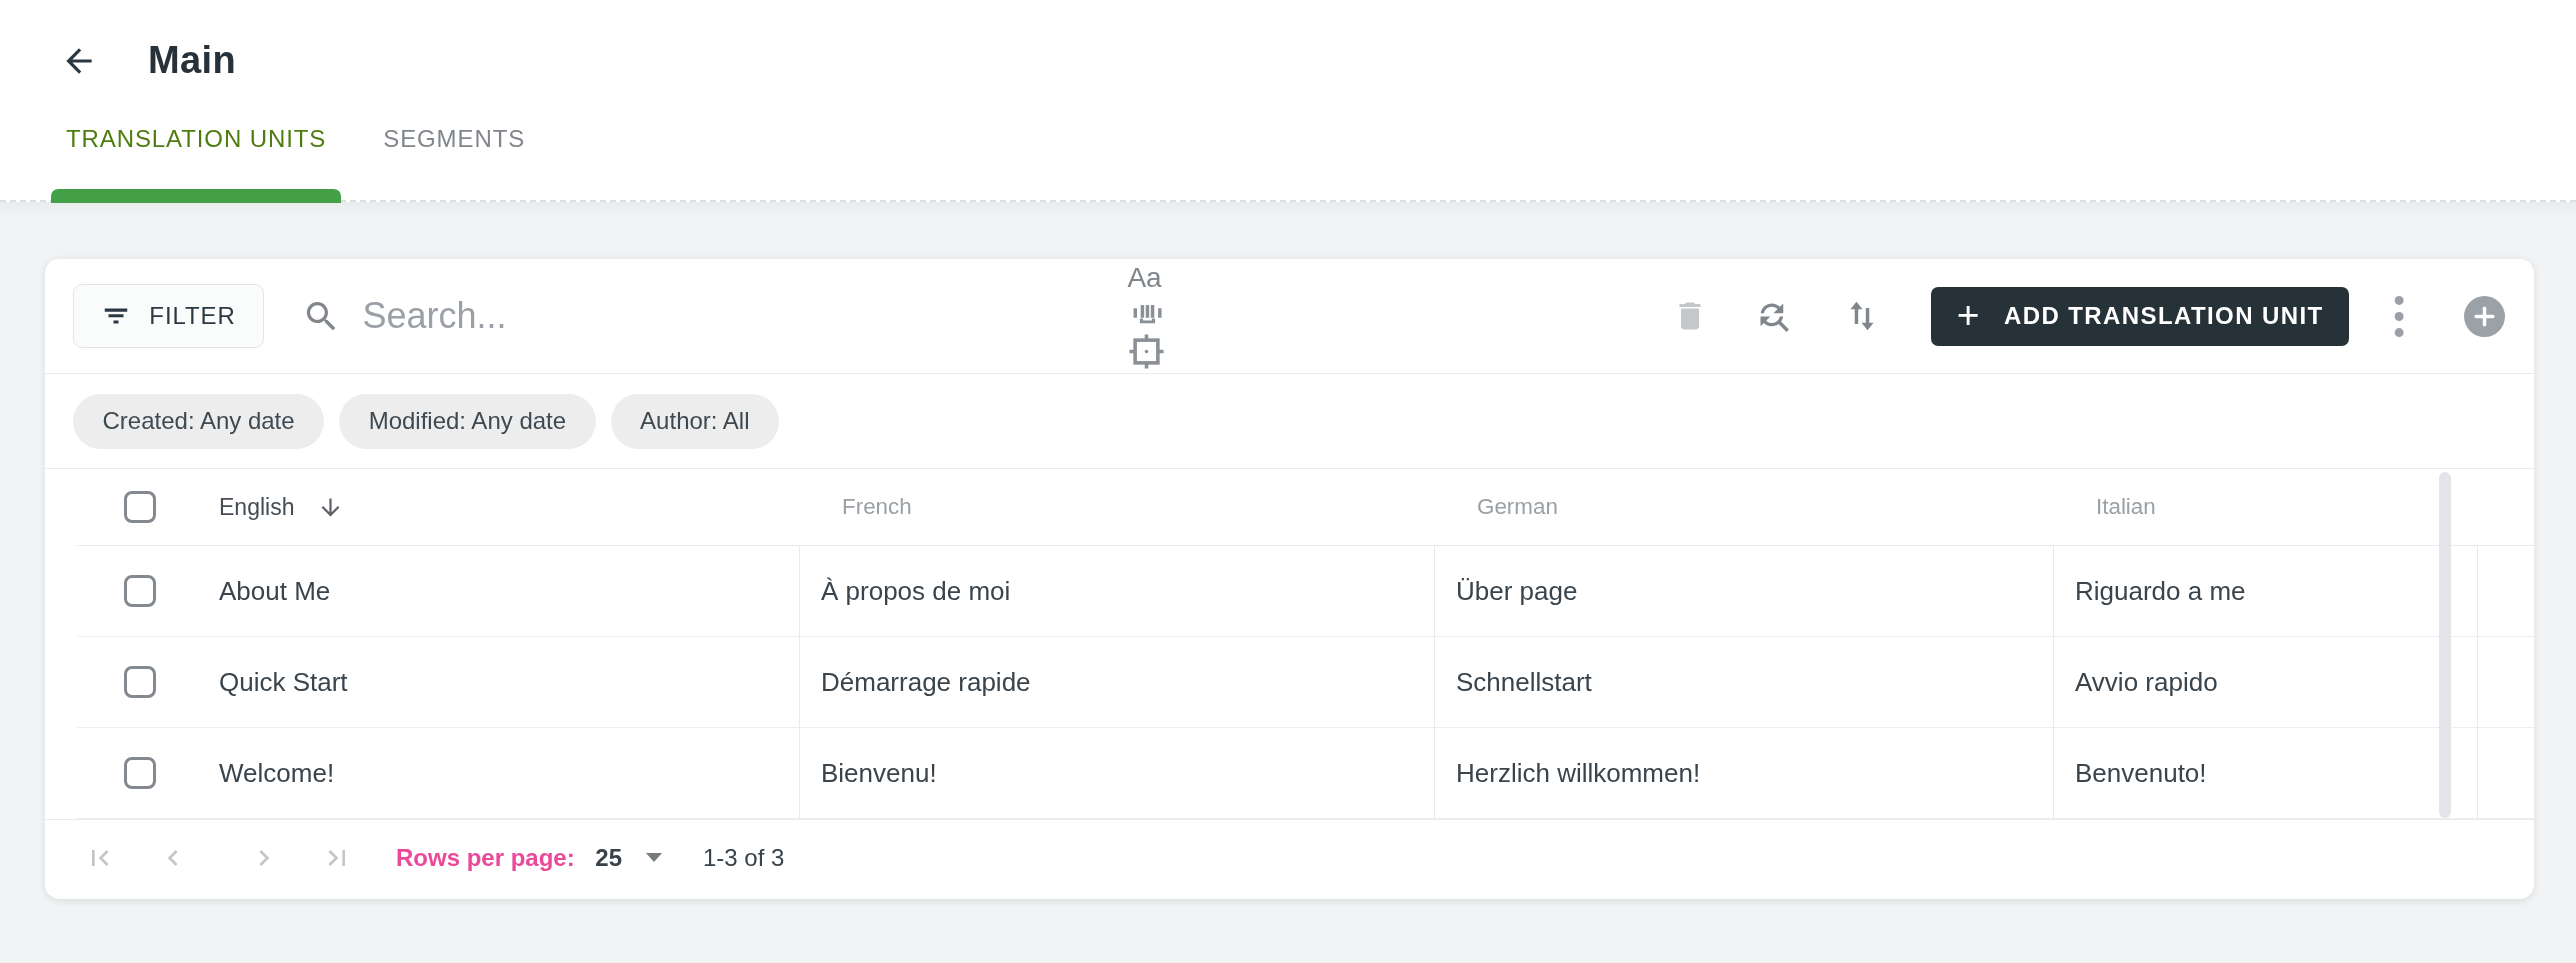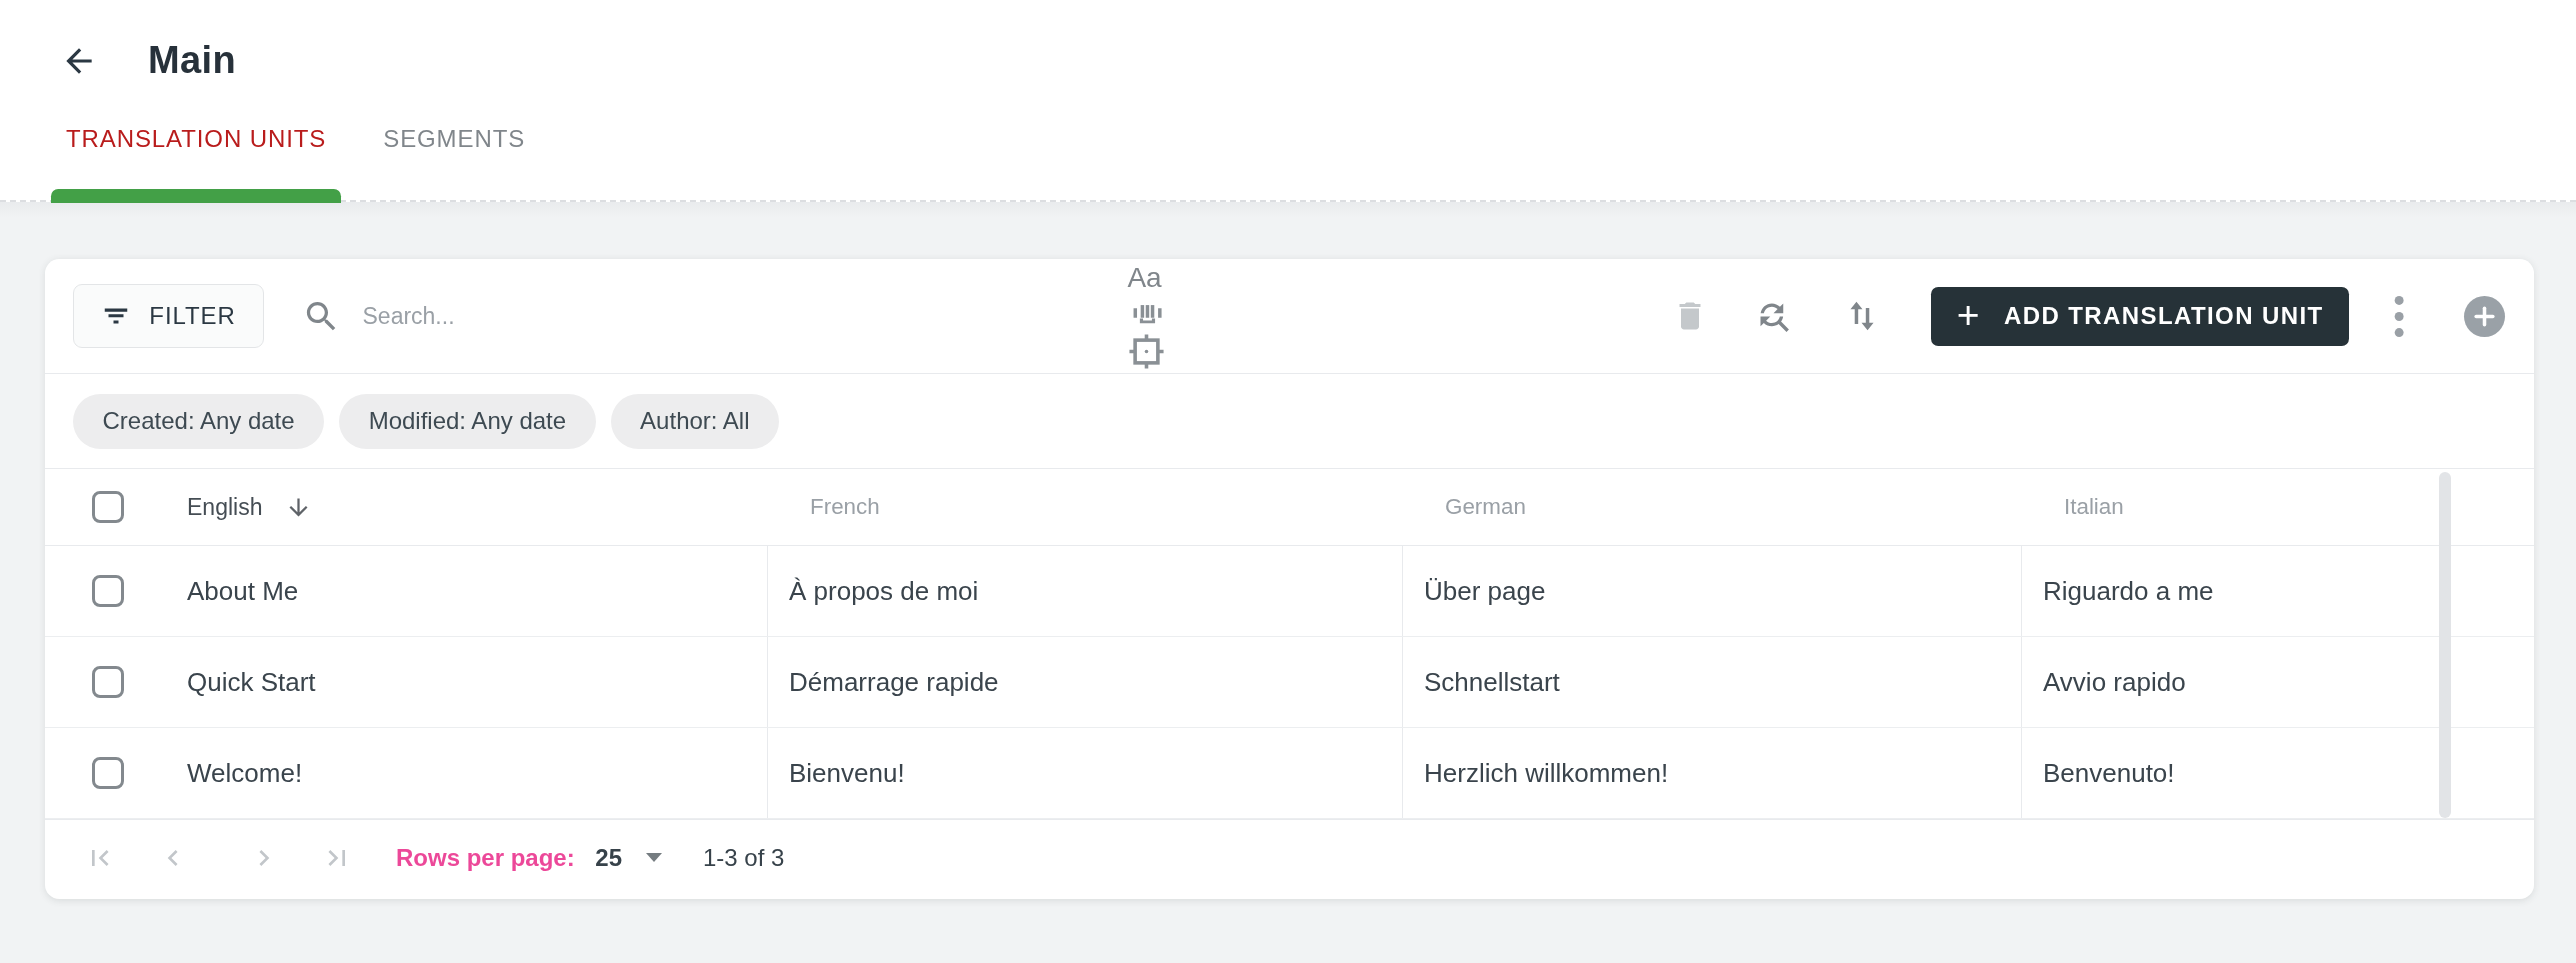--- a/index.html
+++ b/index.html
@@ -11,40 +11,40 @@
             border-bottom:2.7px dashed #dcdee1; }
   .title-row { display:flex; align-items:center; padding:39px 0 0 59px; }
   .back-btn { background:none; border:none; cursor:pointer; width:39px; height:39px;
               display:flex; align-items:center; justify-content:center; }
   .page-title { font-size:38px; font-weight:700; color:#27313a; margin-left:50px; letter-spacing:0.4px; }
 
   .tabs { position:absolute; left:51px; bottom:0; display:flex; }
   .tab { position:relative; height:75px; display:flex; align-items:flex-start; padding:0 15px;
          font-size:24px; font-weight:500; letter-spacing:0.9px; color:#80868b; cursor:pointer; }
   .tab + .tab { margin-left:27px; }
-  .tab.active { color:#b91c1c; }
+  .tab.active { color:#4d7c0f; }
   .tab-indicator { position:absolute; left:0; right:0; bottom:-2.7px; height:13.4px;
                    background:#43a047; border-radius:7.2px 7.2px 0 0; }
 
   
   .content { height:761px; padding:57px 0 0 45px;
              background:linear-gradient(to bottom, #e9ebed 0px, #f1f3f4 16px); }
 
   .card { width:2489px; height:640px; background:#ffffff; border-radius:14.3px;
           box-shadow:0 1.8px 7.2px rgba(60,64,67,0.12); overflow:hidden; }
 
   
   .toolbar { height:115px; display:flex; align-items:center; padding:0 29.5px 0 28px;
              border-bottom:1.8px solid #e8eaed; }
   .filter-btn { width:191px; height:64px; background:#fafbfb; border:1.8px solid #e3e5e7;
                 border-radius:9px; display:flex; align-items:center; justify-content:center;
                 gap:18px; font-size:24px; font-weight:500; letter-spacing:0.9px; color:#2b3843;
                 cursor:pointer; font-family:inherit; }
   .search { display:flex; align-items:center; margin-left:38px; width:689px; gap:21.5px; }
-  .search input { flex:1; border:none; outline:none; font-size:23px; color:#4c1d95;
+  .search input { flex:1; border:none; outline:none; font-size:36px; color:#4c1d95;
                   font-family:inherit; background:transparent; }
   .search input::placeholder { color:#9aa0a6; }
   .search-opts { display:flex; align-items:flex-end; margin-left:89px;flex-direction:column; }
   .icon-btn { background:none; border:none; cursor:pointer; display:flex; align-items:center;
               justify-content:center; padding:0; font-family:inherit; }
   .aa-btn { font-size:28px; font-weight:500; color:#80868b; width:43px; }
   .opt-gap { margin-left:47px; }
   .spacer { flex:1; }
   .right-gap51 { margin-left:46px; }
   .right-gap56 { margin-left:50px; }
@@ -59,21 +59,21 @@
          display:flex; align-items:center; justify-content:center; cursor:pointer; }
 
   
   .chips-row { height:95px; display:flex; align-items:center; gap:15px; padding:0 28px;
                border-bottom:1.8px solid #e8eaed; }
   .chip { height:55px; background:#ededee; border-radius:28px; display:flex; align-items:center;
           padding:0 29.5px; font-size:24px; color:#3e4a52; cursor:pointer; }
 
   
   .table { position:relative; }
-  .thead, .trow { display:grid; grid-template-columns:142px 580px 635px 619px 424px 1fr; }
+  .thead, .trow { display:grid; grid-template-columns:142px 580px 635px 619px 424px 1fr;margin-left:32px; }
   .thead { height:77px; align-items:center; border-bottom:1.8px solid #e8eaed; }
   .th { font-size:22.4px; color:#9aa0a6; padding-left:43px; }
   .th-english { padding-left:0; font-size:23px; font-weight:500; color:#454d54;
                 display:flex; align-items:center; gap:23px; cursor:pointer; }
   .cb-cell { padding-left:47px; display:flex; align-items:center; height:100%; }
   .checkbox { width:32px; height:32px; border:3.6px solid #83898e; border-radius:8px;
               background:#fff; cursor:pointer; }
   .trow { height:91px; border-bottom:1.8px solid #eceef0; cursor:pointer; }
   .trow:last-of-type { border-bottom:none; }
   .cell { height:100%; display:flex; align-items:center; font-size:26px; color:#3a444c; }

